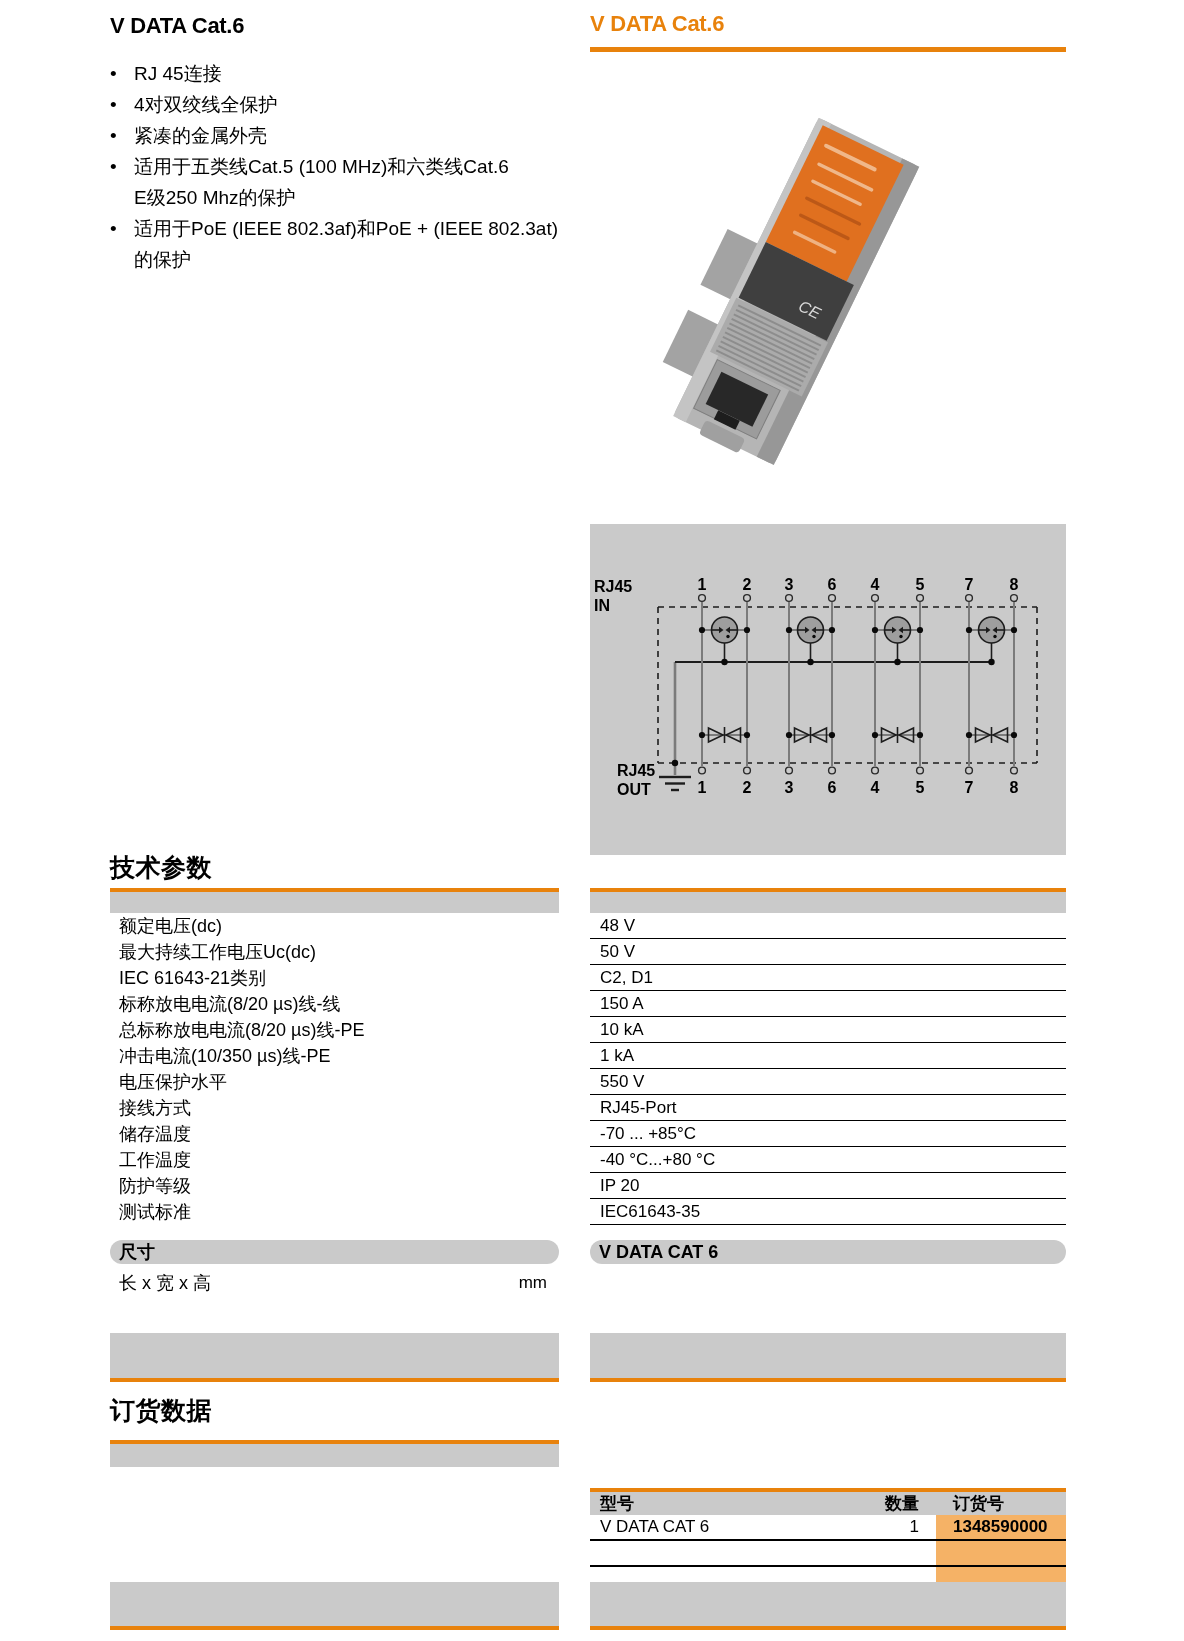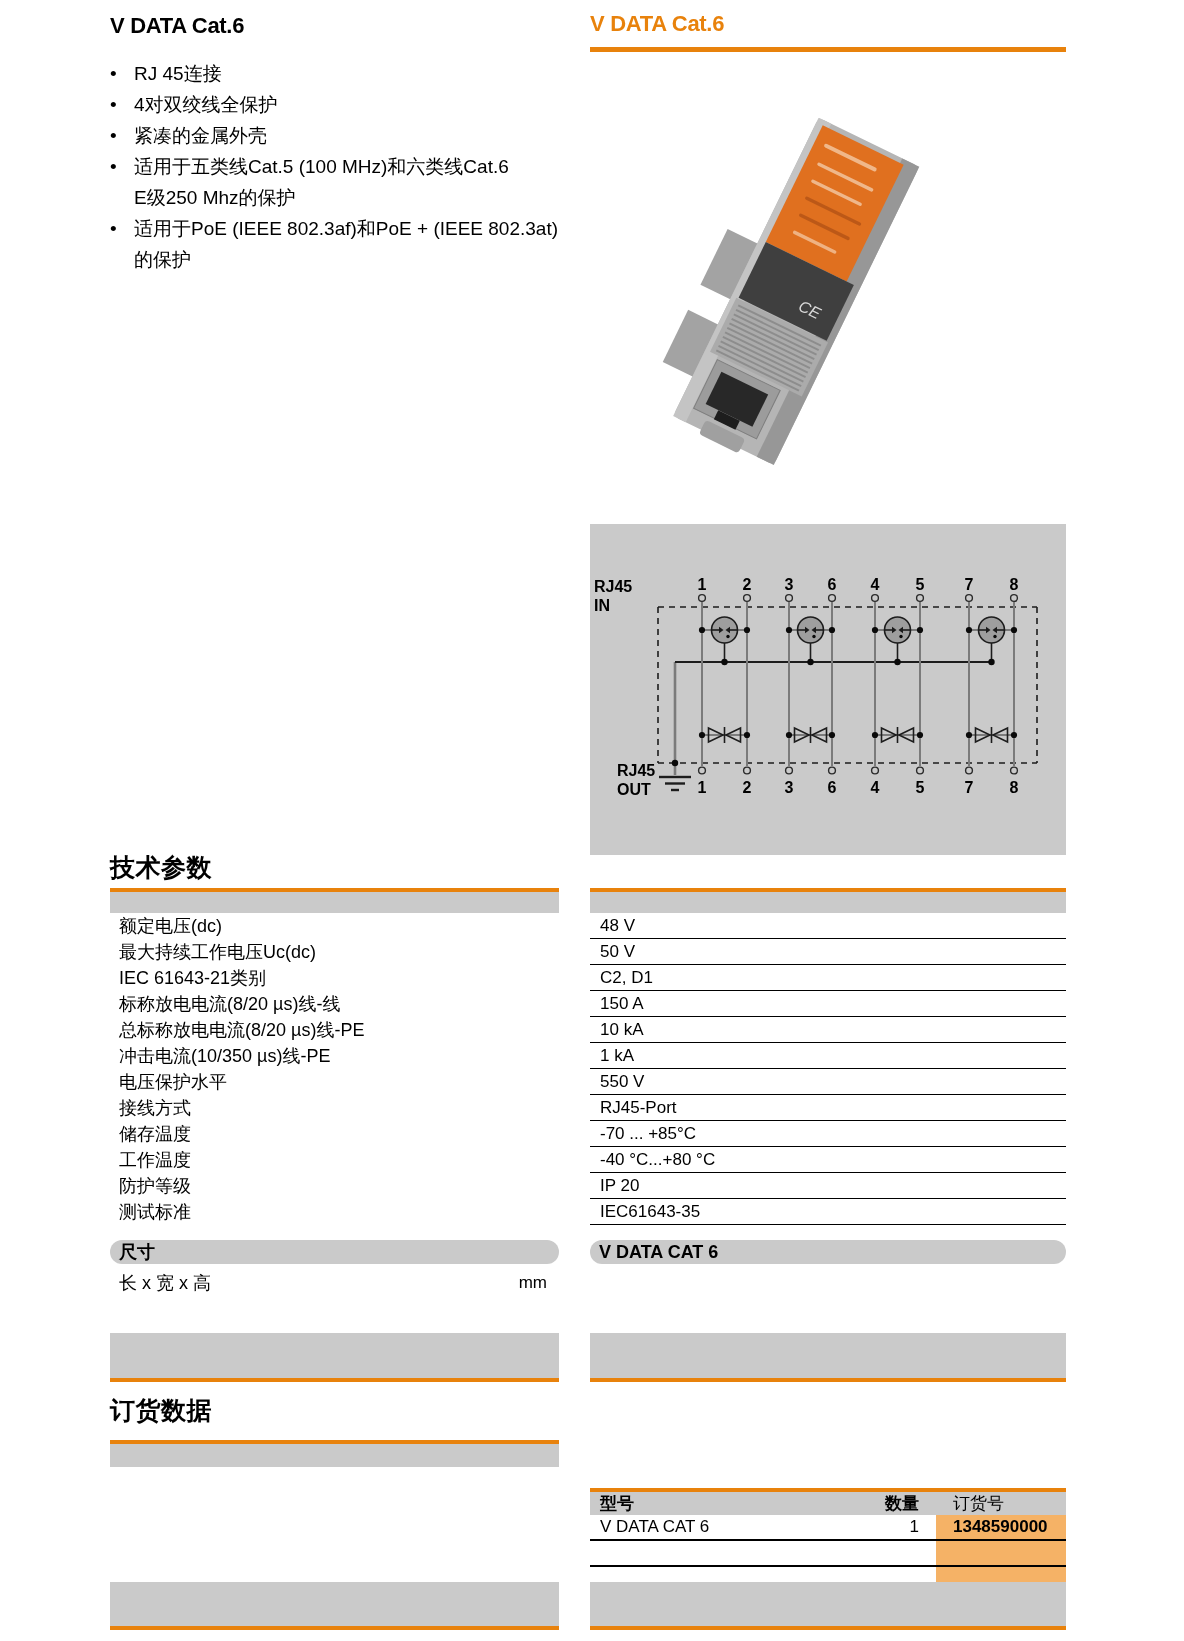--- a/index.html
+++ b/index.html
@@ -334,21 +334,21 @@
   <div class="abs sec-title" style="left:110px;top:1394px;">订货数据</div>
   <div class="abs orule" style="left:110px;top:1440px;width:449px;height:4px;"></div>
   <div class="abs bar" style="left:110px;top:1444px;width:449px;height:23px;"></div>
 
   <div class="abs" style="left:590px;top:1440px;width:476px;margin-top:48px;">
     <div class="orule" style="height:4px;"></div>
     <div class="ord-head">
       <span class="c-model">型号</span>
       <span class="c-qty">数量</span>
       <span class="c-gap"></span>
-      <span class="c-order" style="font-weight:normal;">订货号</span>
+      <span class="c-order" style="font-weight:bold;">订货号</span>
     </div>
     <div class="ord-row ord-rule" style="height:26px;">
       <span class="c-model">V DATA CAT 6</span>
       <span class="c-qty">1</span>
       <span class="c-gap"></span>
       <span class="c-order fill ord-num">1348590000</span>
     </div>
     <div class="ord-row ord-rule" style="height:26px;">
       <span class="c-model"></span>
       <span class="c-qty"></span>

